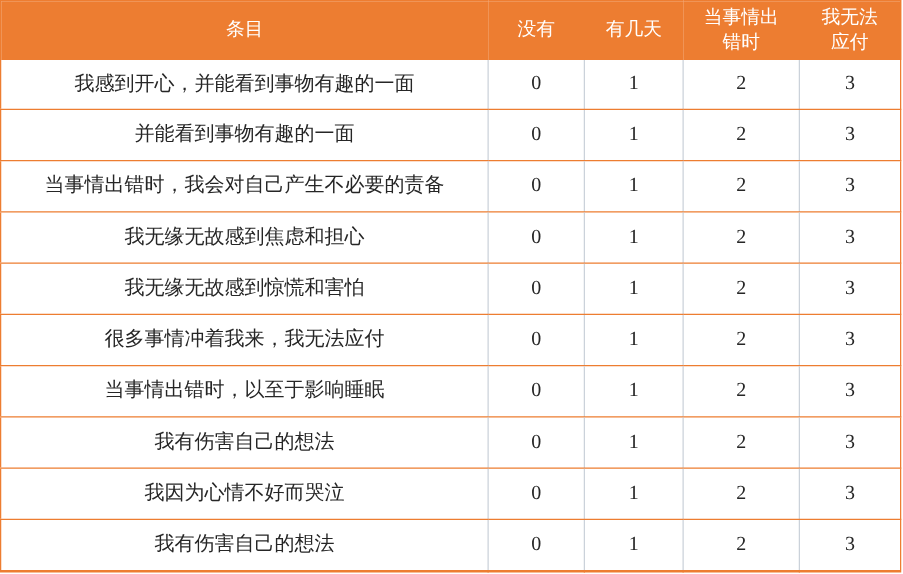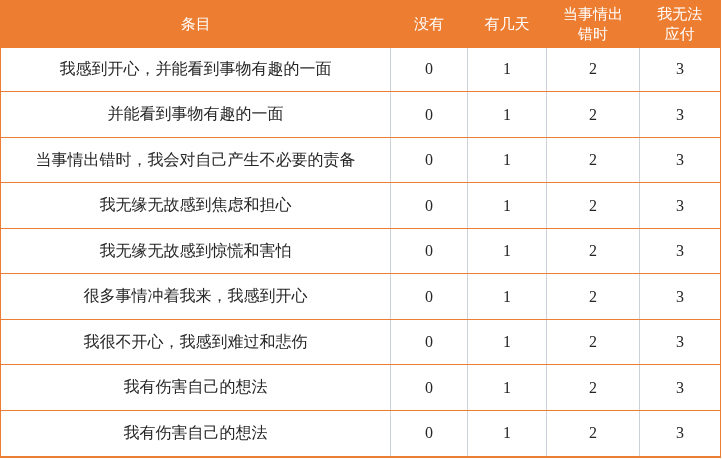--- a/index.html
+++ b/index.html
@@ -100,35 +100,42 @@
           <td>3</td>
         </tr>
         <tr>
           <td>我无缘无故感到惊慌和害怕</td>
           <td>0</td>
           <td>1</td>
           <td>2</td>
           <td>3</td>
         </tr>
         <tr>
-          <td>很多事情冲着我来，我感到开心</td>
+          <td>很多事情冲着我来，我无法应付</td>
           <td>0</td>
           <td>1</td>
           <td>2</td>
           <td>3</td>
         </tr>
         <tr>
-          <td>我很不开心，我感到难过和悲伤</td>
+          <td>当事情出错时，以至于影响睡眠</td>
           <td>0</td>
           <td>1</td>
           <td>2</td>
           <td>3</td>
         </tr>
         <tr>
           <td>我有伤害自己的想法</td>
+          <td>0</td>
+          <td>1</td>
+          <td>2</td>
+          <td>3</td>
+        </tr>
+        <tr>
+          <td>我因为心情不好而哭泣</td>
           <td>0</td>
           <td>1</td>
           <td>2</td>
           <td>3</td>
         </tr>
         <tr>
           <td>我有伤害自己的想法</td>
           <td>0</td>
           <td>1</td>
           <td>2</td>

